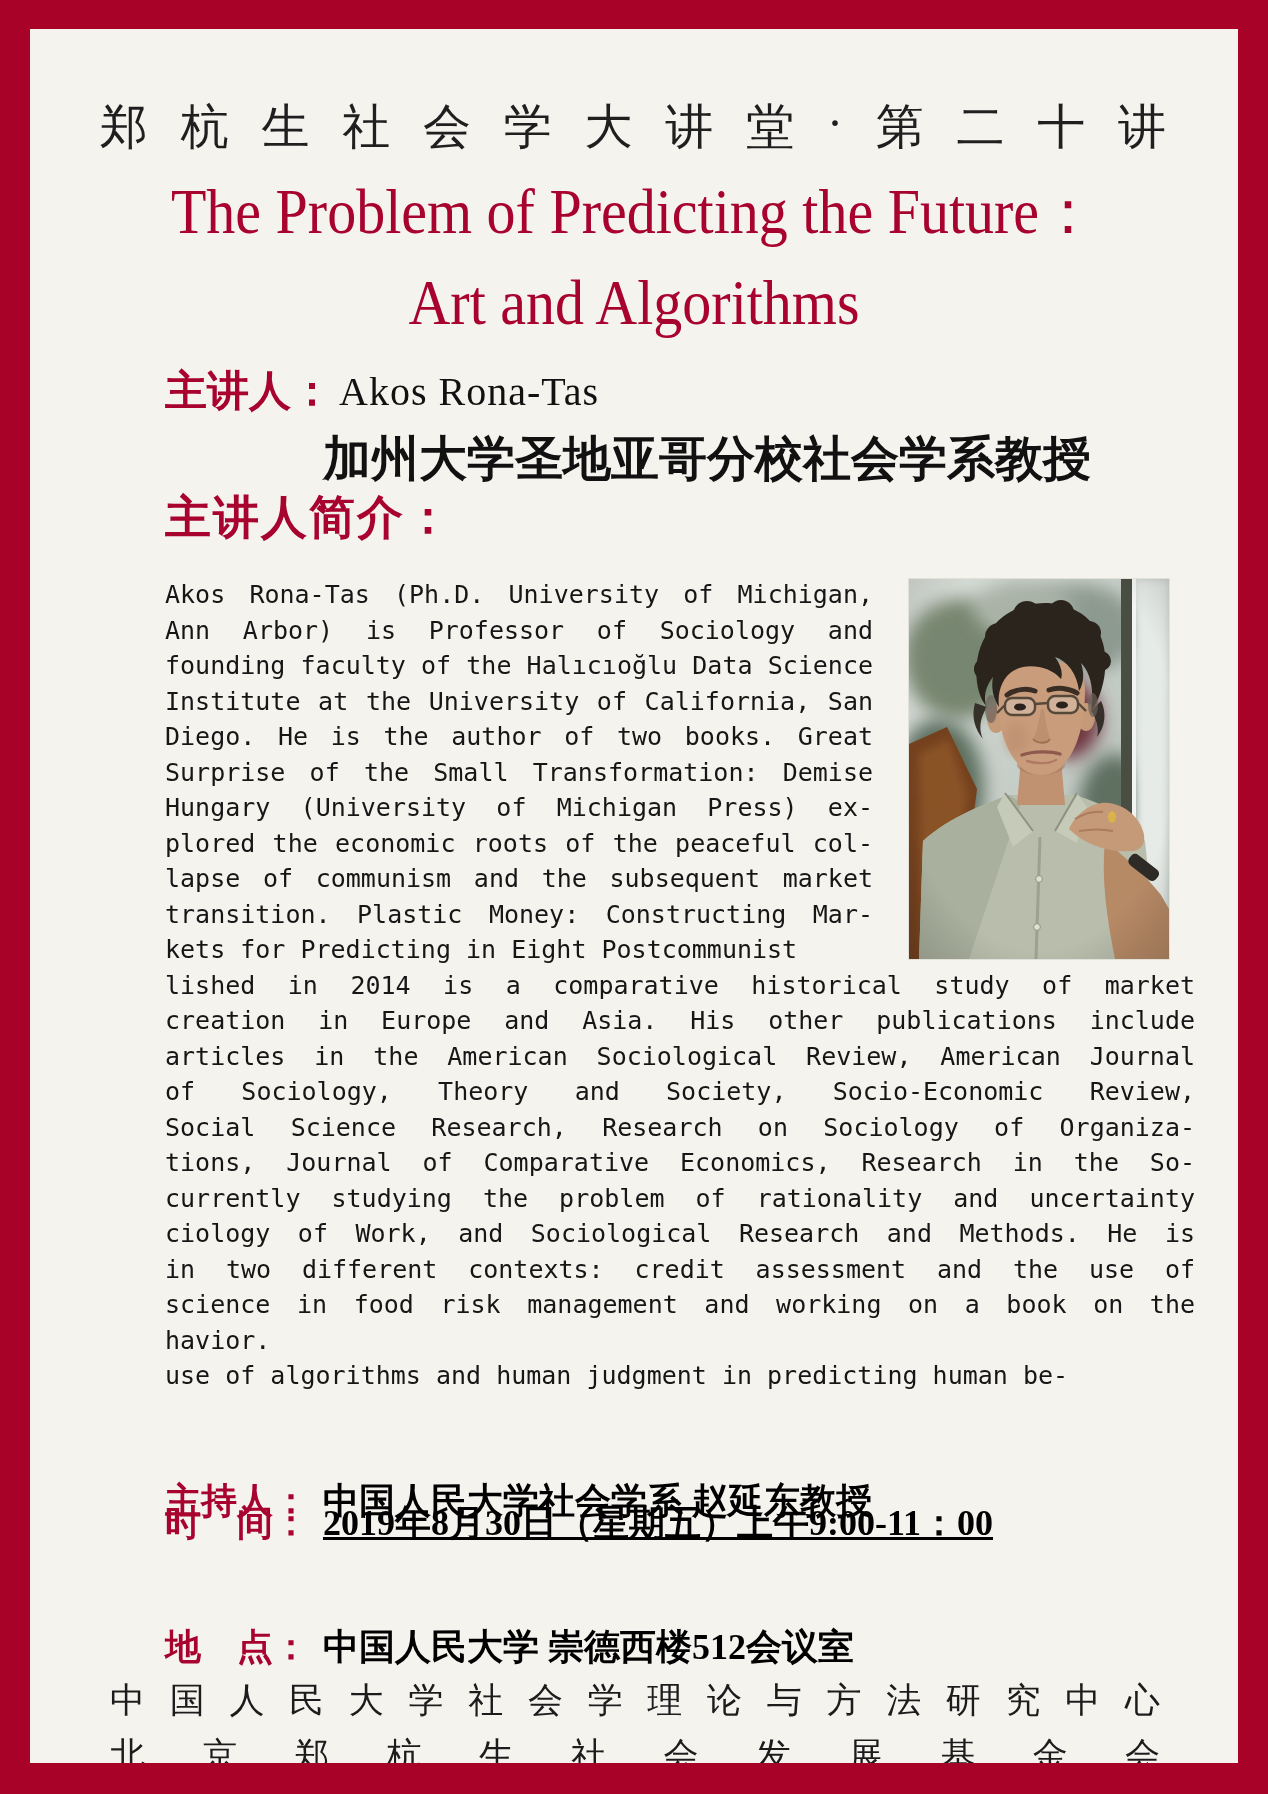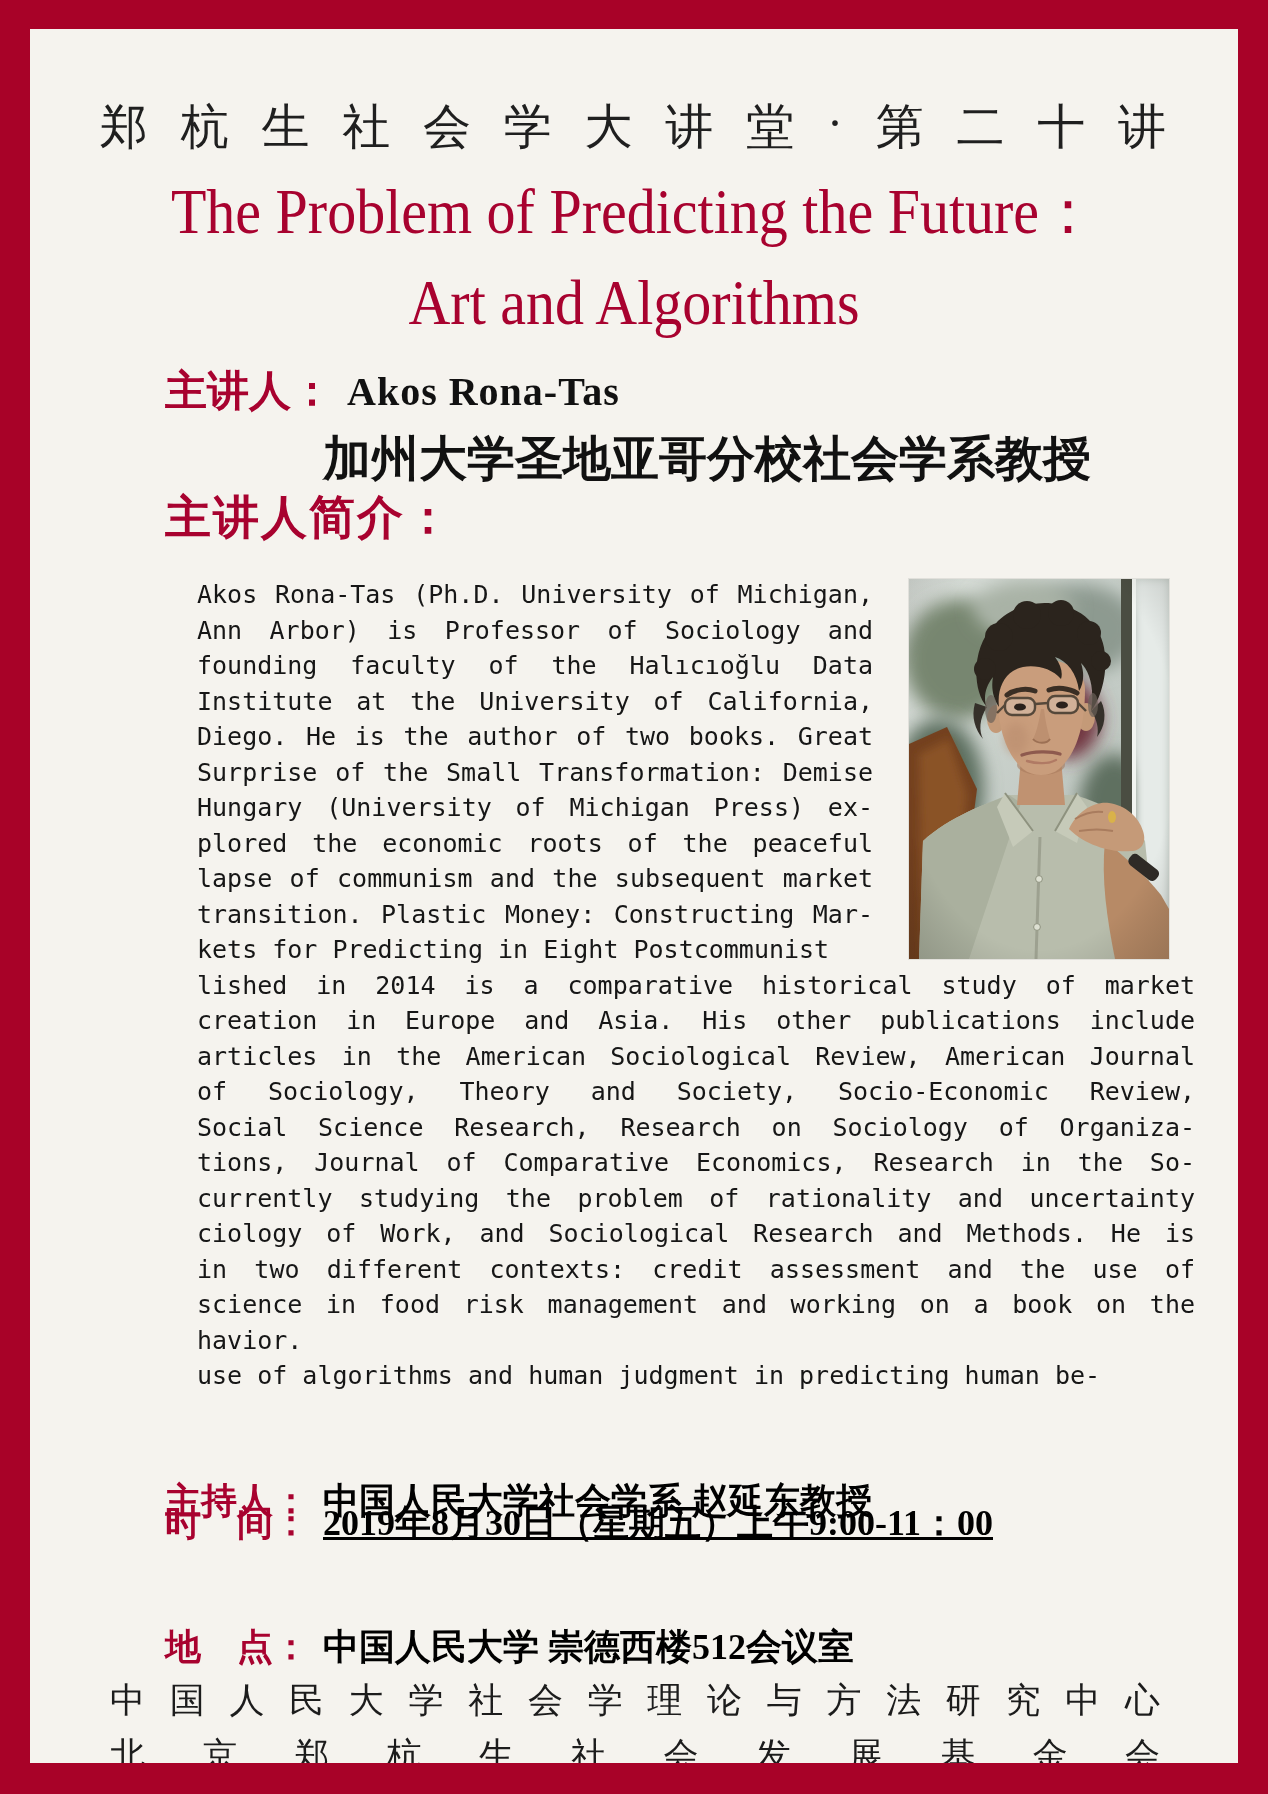--- a/index.html
+++ b/index.html
@@ -31,21 +31,21 @@
     color:var(--title-red,#a8022f);
     font-size:58px;line-height:84px;
     transform:scaleY(1.08);transform-origin:top center;
     letter-spacing:0px;
   }
   .speaker-row{position:absolute;top:334px;left:135px;white-space:nowrap;}
   .label-red{
     color:var(--title-red,#a8022f);font-weight:bold;font-size:42px;
   }
   .speaker-name{
-    color:#111;font-weight:bold;font-size:40px;margin-left:14px;
+    color:#111;font-weight:normal;font-size:40px;margin-left:6px;
     letter-spacing:1px;
   }
   .affiliation{
     position:absolute;top:398px;left:293px;
     font-size:48px;font-weight:bold;color:#111;text-align:right;
   }
   .bio-heading{
     position:absolute;top:458px;left:135px;
     font-size:46px;font-weight:bold;color:var(--title-red,#a8022f);
     letter-spacing:2px;
@@ -54,21 +54,20 @@
     position:absolute;top:548px;left:135px;width:1030px;
     font-family:"DejaVu Sans Mono","Liberation Mono",monospace;
     font-size:25px;color:#161616;
   }
   .bio-narrow{width:708px;}
   .bio-wide{width:100%;}
   .bio-line{
     line-height:35.5px;height:35.5px;white-space:normal;
     text-align:justify;text-align-last:justify;
     overflow:hidden;
-    margin-left:32px;
   }
   .bio-narrow .bio-line:last-child,
   .bio-wide .bio-line:last-child{
     text-align-last:left;
   }
   .photo{
     position:absolute;top:2px;right:26px;
     width:260px;height:380px;
     box-shadow:0 0 0 1px rgba(0,0,0,0.08);
   }

